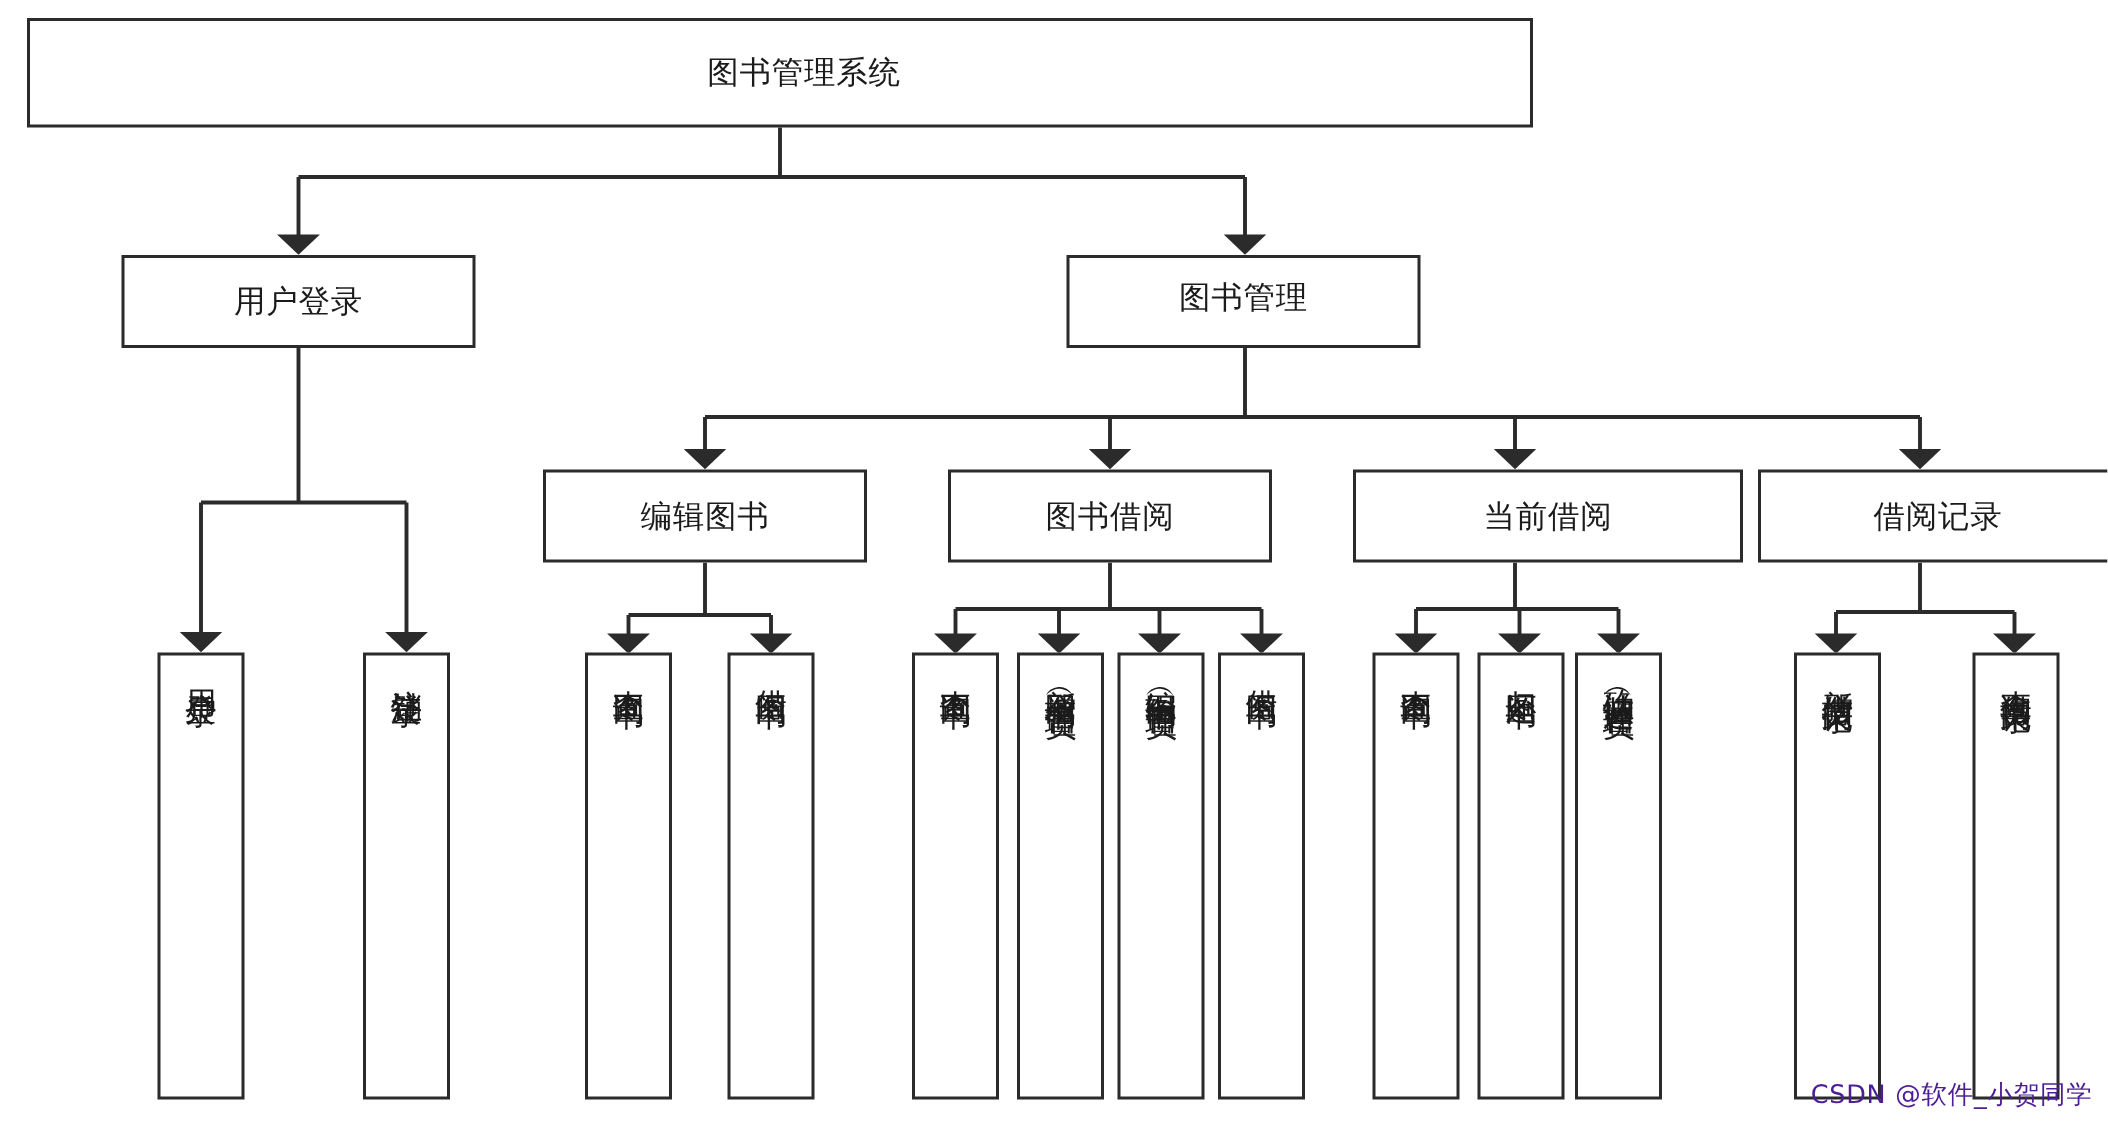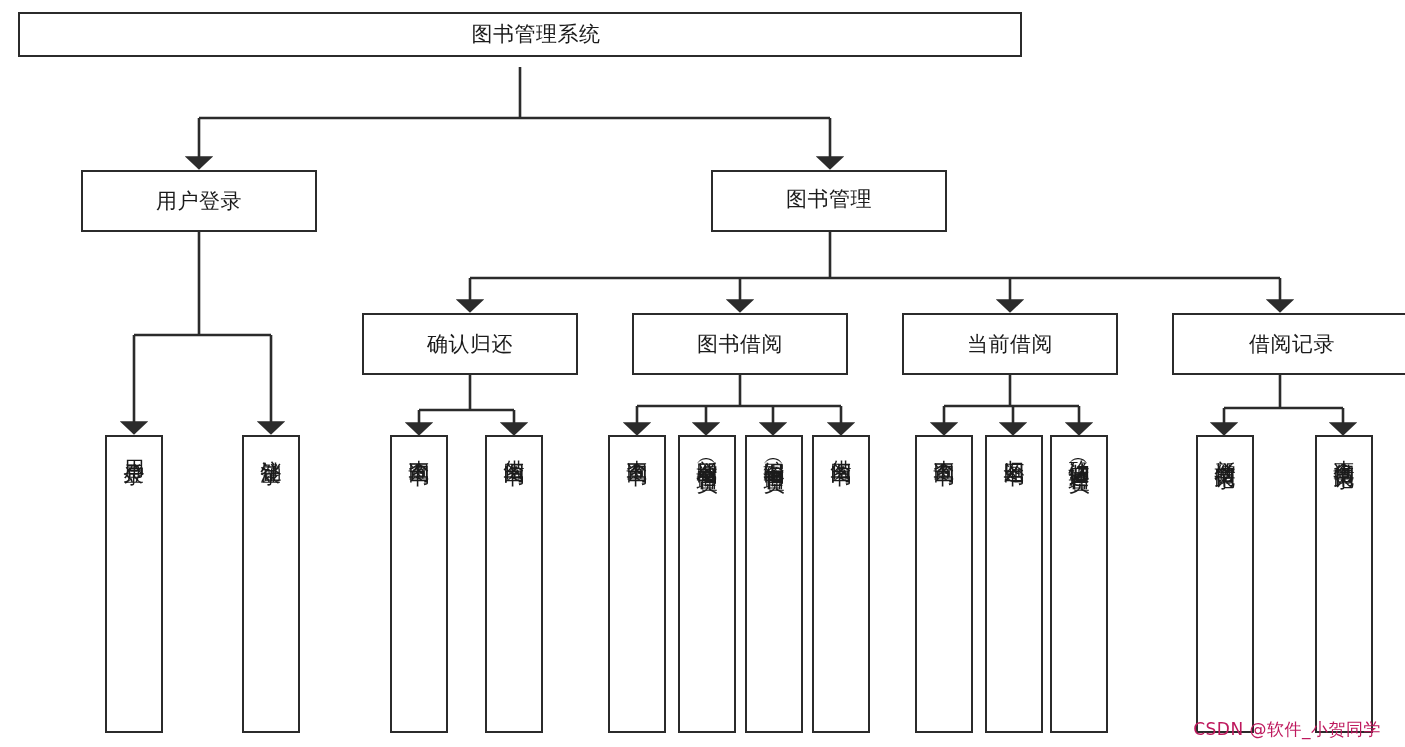--- a/index.html
+++ b/index.html
@@ -57,24 +57,24 @@
   .node.v .label {
     writing-mode: vertical-rl;
     text-orientation: upright;
     font-size: 21px;
     line-height: 1.05;
     letter-spacing: 2px;
     white-space: nowrap;
   }
   .watermark {
     position: absolute;
-    right: 24px;
+    right: 10px;
     bottom: 6px;
     font-size: 17px;
-    color: #be185d;
+    color: #4c1d95;
     white-space: nowrap;
     letter-spacing: 0.5px;
   }
 </style>
 </head>
 <body>
 
 <div id="diagram-root">
 
   <svg class="connectors" viewBox="0 0 1405 747" xmlns="http://www.w3.org/2000/svg">
@@ -123,41 +123,41 @@
       <path d="M1013,406 L1013,428" marker-end="url(#arrow)"></path>
       <path d="M1079,406 L1079,428" marker-end="url(#arrow)"></path>
 
       <path d="M1280,375 L1280,408"></path>
       <path d="M1224,408 L1343,408"></path>
       <path d="M1224,408 L1224,428" marker-end="url(#arrow)"></path>
       <path d="M1343,408 L1343,428" marker-end="url(#arrow)"></path>
     </g>
   </svg>
 
-  <div class="node h root" style="left:18px; top:12px; width:1004px; height:45px;padding-left:32px;">
+  <div class="node h root" style="left:18px; top:12px; width:1004px; height:73px;padding-left:32px;">
     <span class="label">图书管理系统</span>
   </div>
 
   <div class="node h" style="left:81px; top:170px; width:236px; height:62px;">
     <span class="label">用户登录</span>
   </div>
 
   <div class="node h" style="left:711px; top:170px; width:236px; height:62px;font-family:Liberation Mono, monospace;">
     <span class="label">图书管理</span>
   </div>
 
   <div class="node h" style="left:362px; top:313px; width:216px; height:62px;">
-    <span class="label">确认归还</span>
+    <span class="label">编辑图书</span>
   </div>
 
   <div class="node h" style="left:632px; top:313px; width:216px; height:62px;justify-content:center;">
     <span class="label">图书借阅</span>
   </div>
 
-  <div class="node h" style="left:902px; top:313px; width:216px; height:62px;">
+  <div class="node h" style="left:902px; top:313px; width:260px; height:62px;">
     <span class="label">当前借阅</span>
   </div>
 
   <div class="node h" style="left:1172px; top:313px; width:240px; height:62px;">
     <span class="label">借阅记录</span>
   </div>
 
   <div class="node v" style="left:105px; top:435px; width:58px; height:298px;">
     <span class="label">用户登录</span>
   </div>

